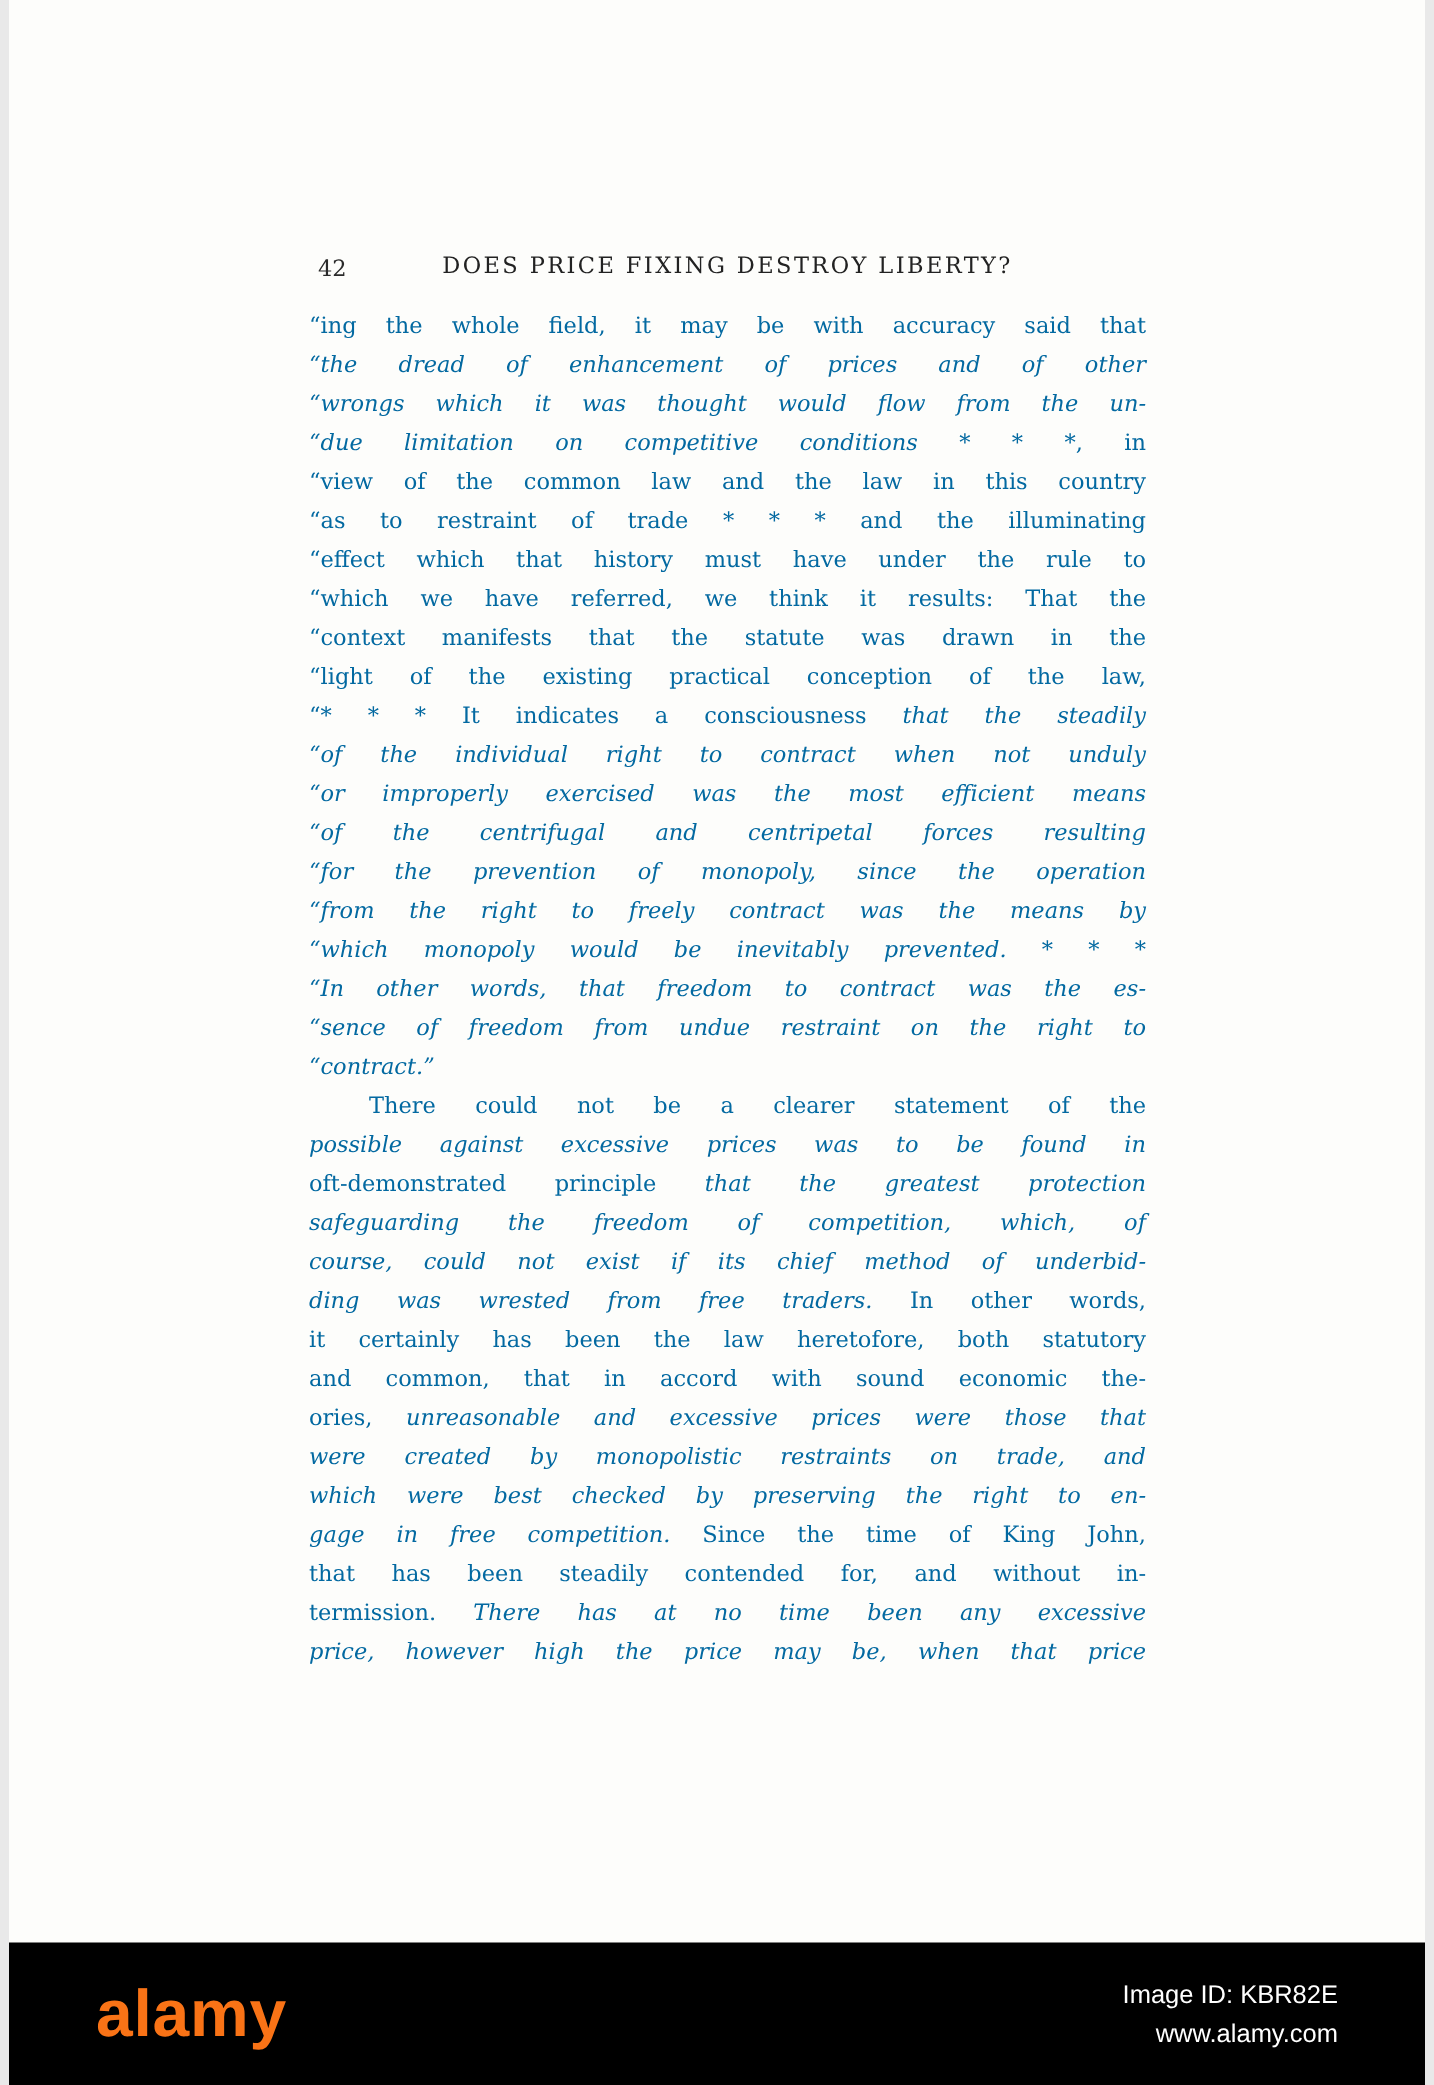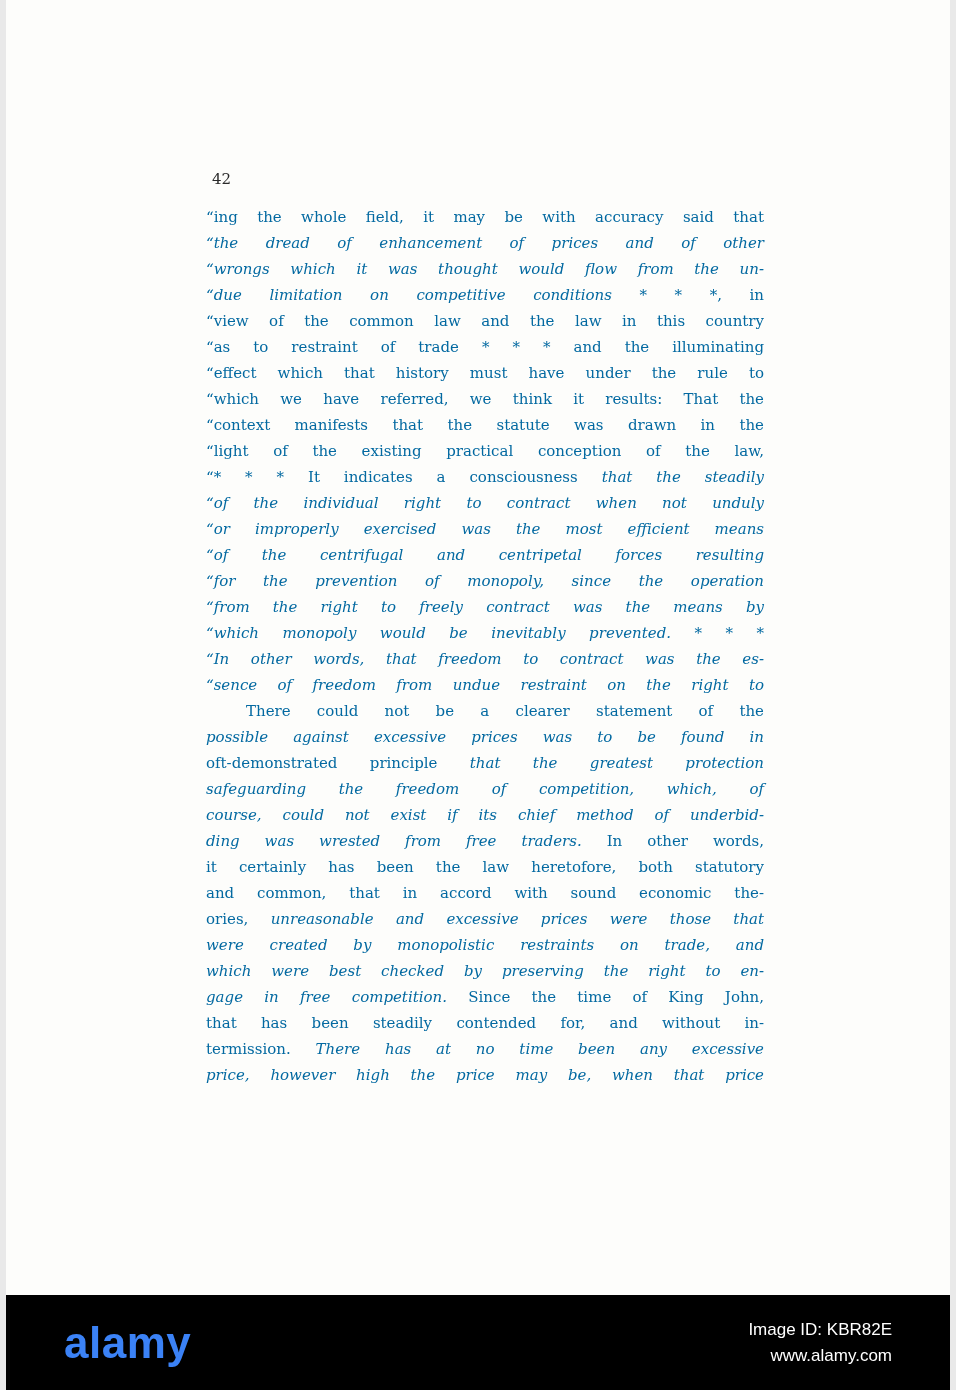--- a/index.html
+++ b/index.html
@@ -65,40 +65,41 @@
     height: 95px;
     background: #000;
     display: flex;
     align-items: center;
     justify-content: space-between;
     padding: 0 58px;
     box-sizing: border-box;
     font-family: "Liberation Sans", sans-serif;
   }
   .alamy-logo {
-    color: #3b82f6;
+    color: #f97316;
     font-weight: bold;
     font-size: 44px;
     letter-spacing: 0.5px;
   }
   .footer-meta {
     text-align: right;
     color: #fff;
     font-size: 17px;
     line-height: 26px;
   }
 </style>
 </head>
 <body>
 
 <div class="canvas">
   <div class="scan-area">
     <div class="page-inner">
       <div class="page-header">
         <span class="page-number">42</span>
+        <div class="running-head">DOES PRICE FIXING DESTROY LIBERTY?</div>
       </div>
       <div class="body-text">
           <div class="paragraph">
             <div class="line"><span>“ing the whole field, it may be with accuracy said that</span></div>
             <div class="line"><span class="it">“the dread of enhancement of prices and of other</span></div>
             <div class="line"><span class="it">“wrongs which it was thought would flow from the un-</span></div>
             <div class="line"><span class="it">“due limitation on competitive conditions</span><span> * * *, in</span></div>
             <div class="line"><span>“view of the common law and the law in this country</span></div>
             <div class="line"><span>“as to restraint of trade * * * and the illuminating</span></div>
             <div class="line"><span>“effect which that history must have under the rule to</span></div>
@@ -107,20 +108,21 @@
             <div class="line"><span>“light of the existing practical conception of the law,</span></div>
             <div class="line"><span>“* * * It indicates a consciousness </span><span class="it">that the steadily</span></div>
             <div class="line"><span class="it">“of the individual right to contract when not unduly</span></div>
             <div class="line"><span class="it">“or improperly exercised was the most efficient means</span></div>
             <div class="line"><span class="it">“of the centrifugal and centripetal forces resulting</span></div>
             <div class="line"><span class="it">“for the prevention of monopoly, since the operation</span></div>
             <div class="line"><span class="it">“from the right to freely contract was the means by</span></div>
             <div class="line"><span class="it">“which monopoly would be inevitably prevented. * * *</span></div>
             <div class="line"><span class="it">“In other words, that freedom to contract was the es-</span></div>
             <div class="line"><span class="it">“sence of freedom from undue restraint on the right to</span></div>
+            <div class="line short"><span class="it">“contract.”</span></div>
           </div>
           <div class="paragraph">
             <div class="line indent"><span>There could not be a clearer statement of the</span></div>
             <div class="line"><span class="it">possible against excessive prices was to be found in</span></div>
             <div class="line"><span>oft-demonstrated principle </span><span class="it">that the greatest protection</span></div>
             <div class="line"><span class="it">safeguarding the freedom of competition, which, of</span></div>
             <div class="line"><span class="it">course, could not exist if its chief method of underbid-</span></div>
             <div class="line"><span class="it">ding was wrested from free traders.</span><span> In other words,</span></div>
             <div class="line"><span>it certainly has been the law heretofore, both statutory</span></div>
             <div class="line"><span>and common, that in accord with sound economic the-</span></div>

